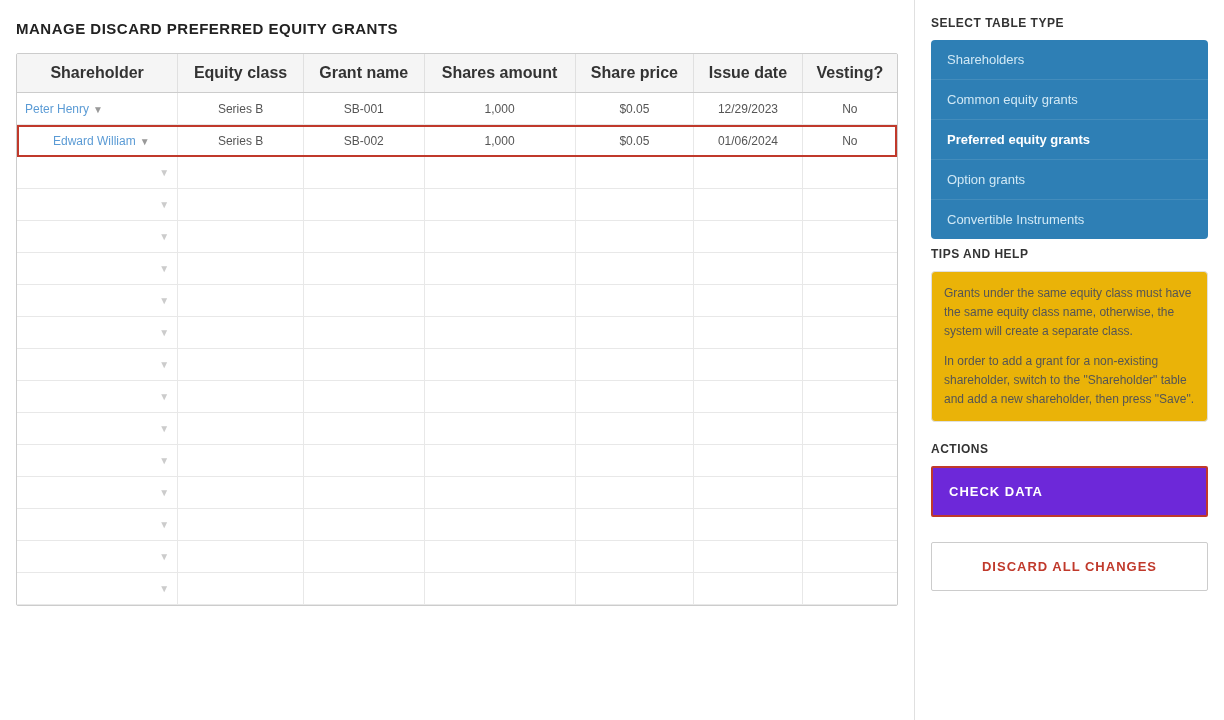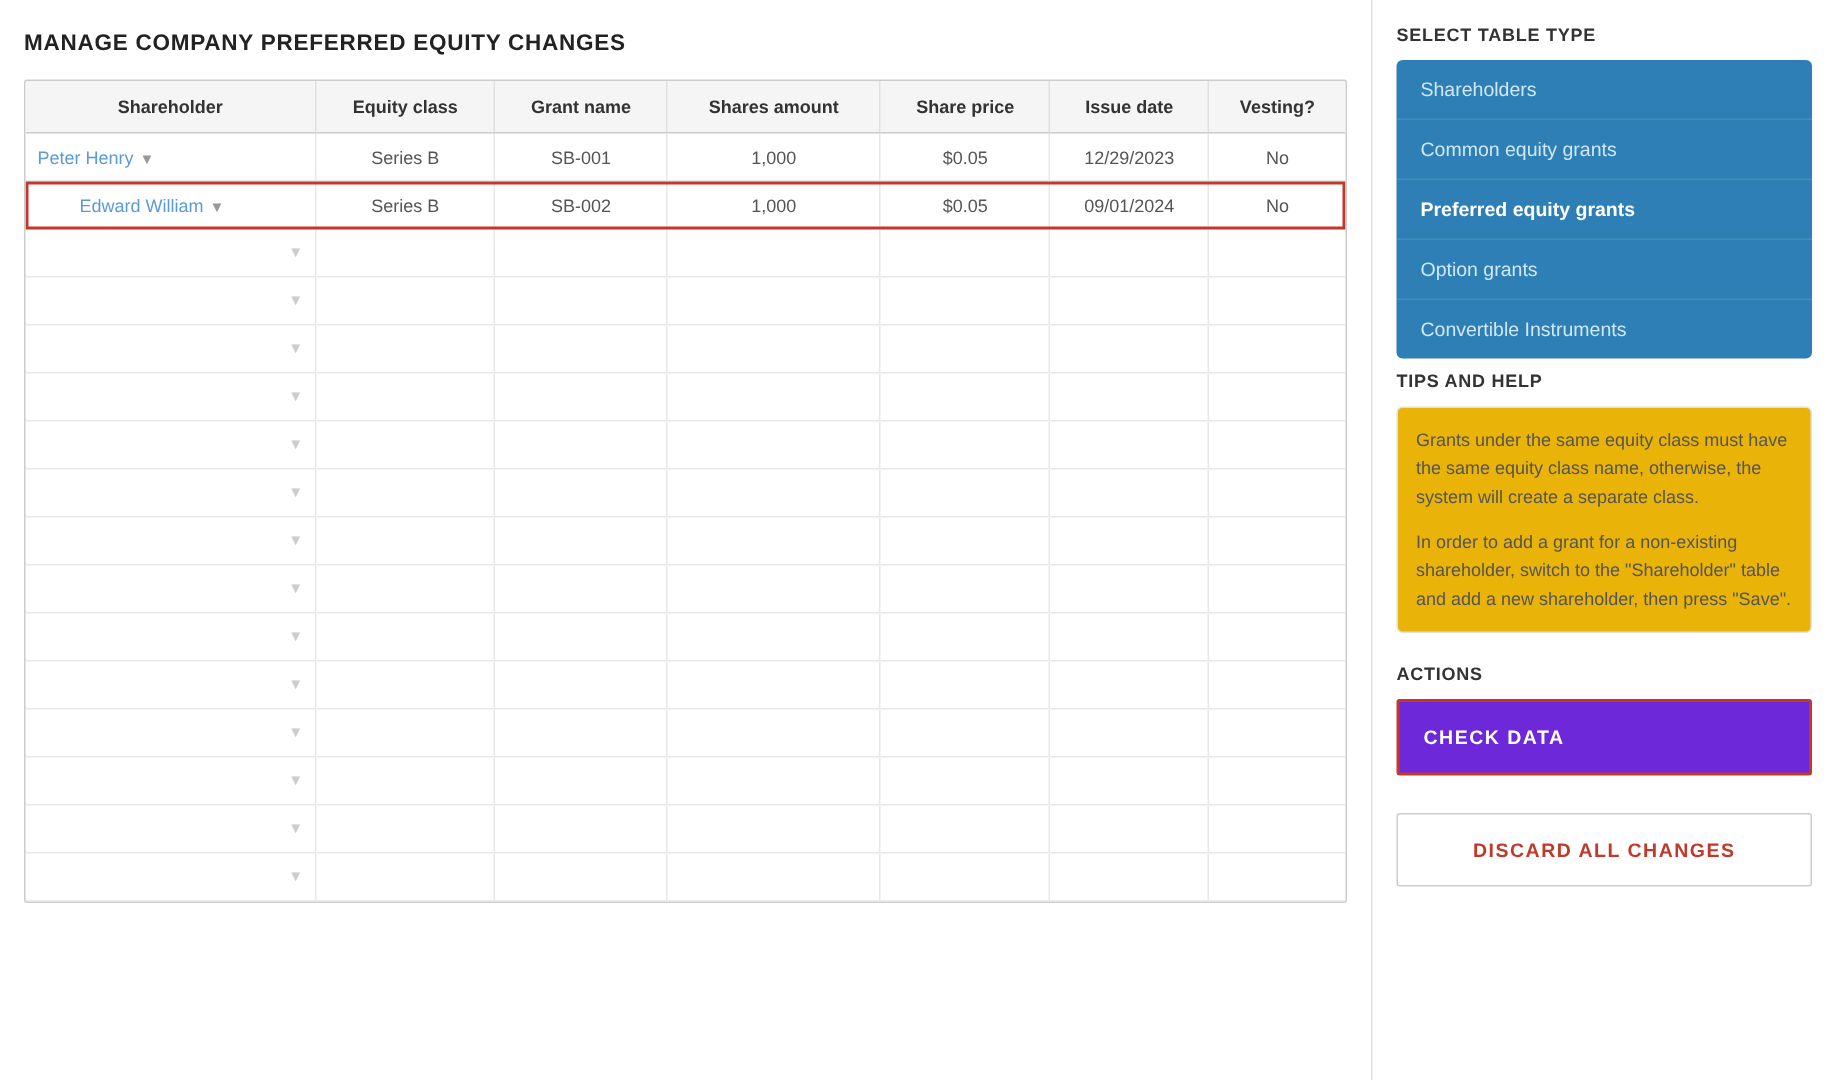--- a/index.html
+++ b/index.html
@@ -40,21 +40,21 @@
       width: 100%;
       border-collapse: collapse;
     }
     thead tr {
       background: #f5f5f5;
     }
     thead th {
       padding: 10px 8px;
       text-align: center;
       font-weight: 600;
-      font-size: 12px;
+      font-size: 16px;
       border-bottom: 1px solid #ccc;
       border-right: 1px solid #e0e0e0;
       color: #333;
     }
     thead th:last-child { border-right: none; }
     tbody tr {
       border-bottom: 1px solid #e8e8e8;
       height: 32px;
     }
     tbody tr.highlighted {
@@ -148,21 +148,21 @@
       text-align: center;
     }
     .empty-row td { height: 30px; }
   </style>
 </head>
 <body>
 
 <div class="layout">
 
   <div class="main">
-    <div class="page-title">MANAGE COMPANY PREFERRED EQUITY CHANGES</div>
+    <div class="page-title">MANAGE DISCARD PREFERRED EQUITY GRANTS</div>
     <div class="table-wrapper">
       <table>
         <thead>
           <tr>
             <th>Shareholder</th>
             <th>Equity class</th>
             <th>Grant name</th>
             <th>Shares amount</th>
             <th>Share price</th>
             <th>Issue date</th>
@@ -178,21 +178,21 @@
               <td>$0.05</td>
               <td>12/29/2023</td>
               <td>No</td>
             </tr>
             <tr class="highlighted">
               <td style="text-align: left; padding-left: 36px;"><span class="sh-name">Edward William</span><span class="dropdown-arrow">▼</span></td>
               <td>Series B</td>
               <td>SB-002</td>
               <td>1,000</td>
               <td>$0.05</td>
-              <td>09/01/2024</td>
+              <td>01/06/2024</td>
               <td>No</td>
             </tr>
             <tr class="empty-row">
               <td>
                 <span class="dropdown-arrow" style="float:right;color:#ccc;">▼</span>
               </td>
               <td></td>
               <td></td>
               <td></td>
               <td></td>

